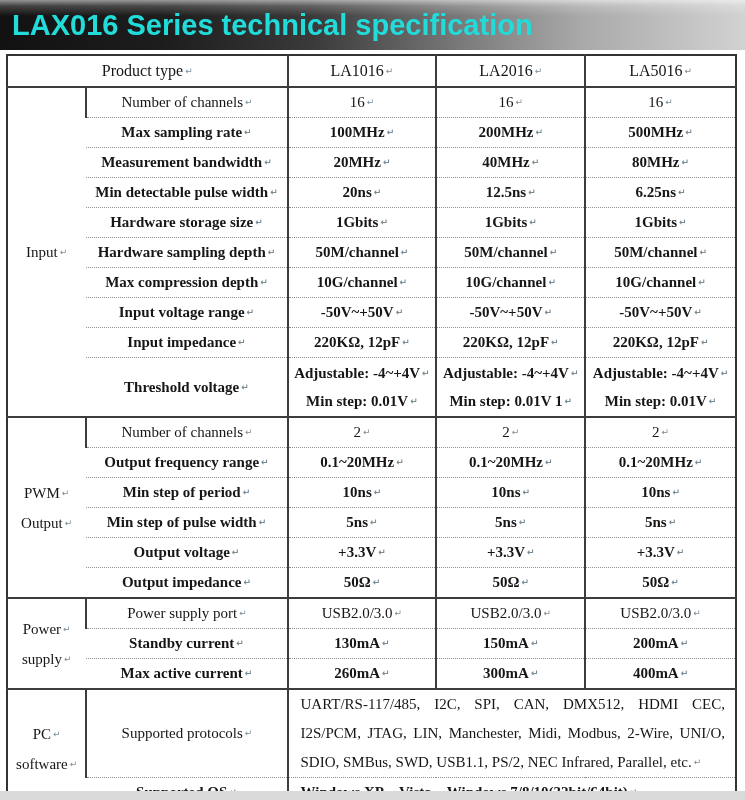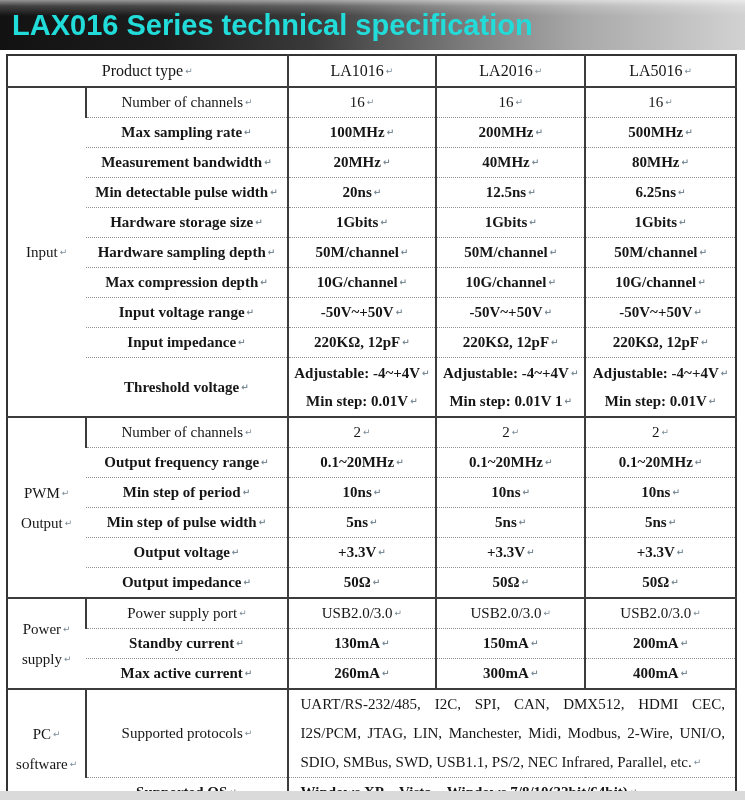--- a/index.html
+++ b/index.html
@@ -208,21 +208,21 @@
         <td class="val">300mA<span class="pm">↵</span></td>
         <td class="val">400mA<span class="pm">↵</span></td>
       </tr>
       <tr class="solid-top">
         <td class="group" rowspan="2">
           <div class="gline">PC<span class="pm">↵</span></div>
           <div class="gline">software<span class="pm">↵</span></div>
         </td>
         <td class="attr">Supported protocols<span class="pm">↵</span></td>
         <td class="val prot" colspan="3">
-          <div class="line just">UART/RS-232/485, I2C, SPI, CAN, DMX512, HDMI CEC,</div>
+          <div class="line just">UART/RS-117/485, I2C, SPI, CAN, DMX512, HDMI CEC,</div>
           <div class="line just">I2S/PCM, JTAG, LIN, Manchester, Midi, Modbus, 2-Wire, UNI/O,</div>
           <div class="line">SDIO, SMBus, SWD, USB1.1, PS/2, NEC Infrared, Parallel, etc.<span class="pm">↵</span></div>
         </td>
       </tr>
       <tr class="dot-top">
         <td class="attr">Supported OS<span class="pm">↵</span></td>
         <td class="val os" colspan="3">Windows XP、Vista、Windows 7/8/10(32bit/64bit)<span class="pm">↵</span></td>
       </tr>
     </tbody>
 </table>

